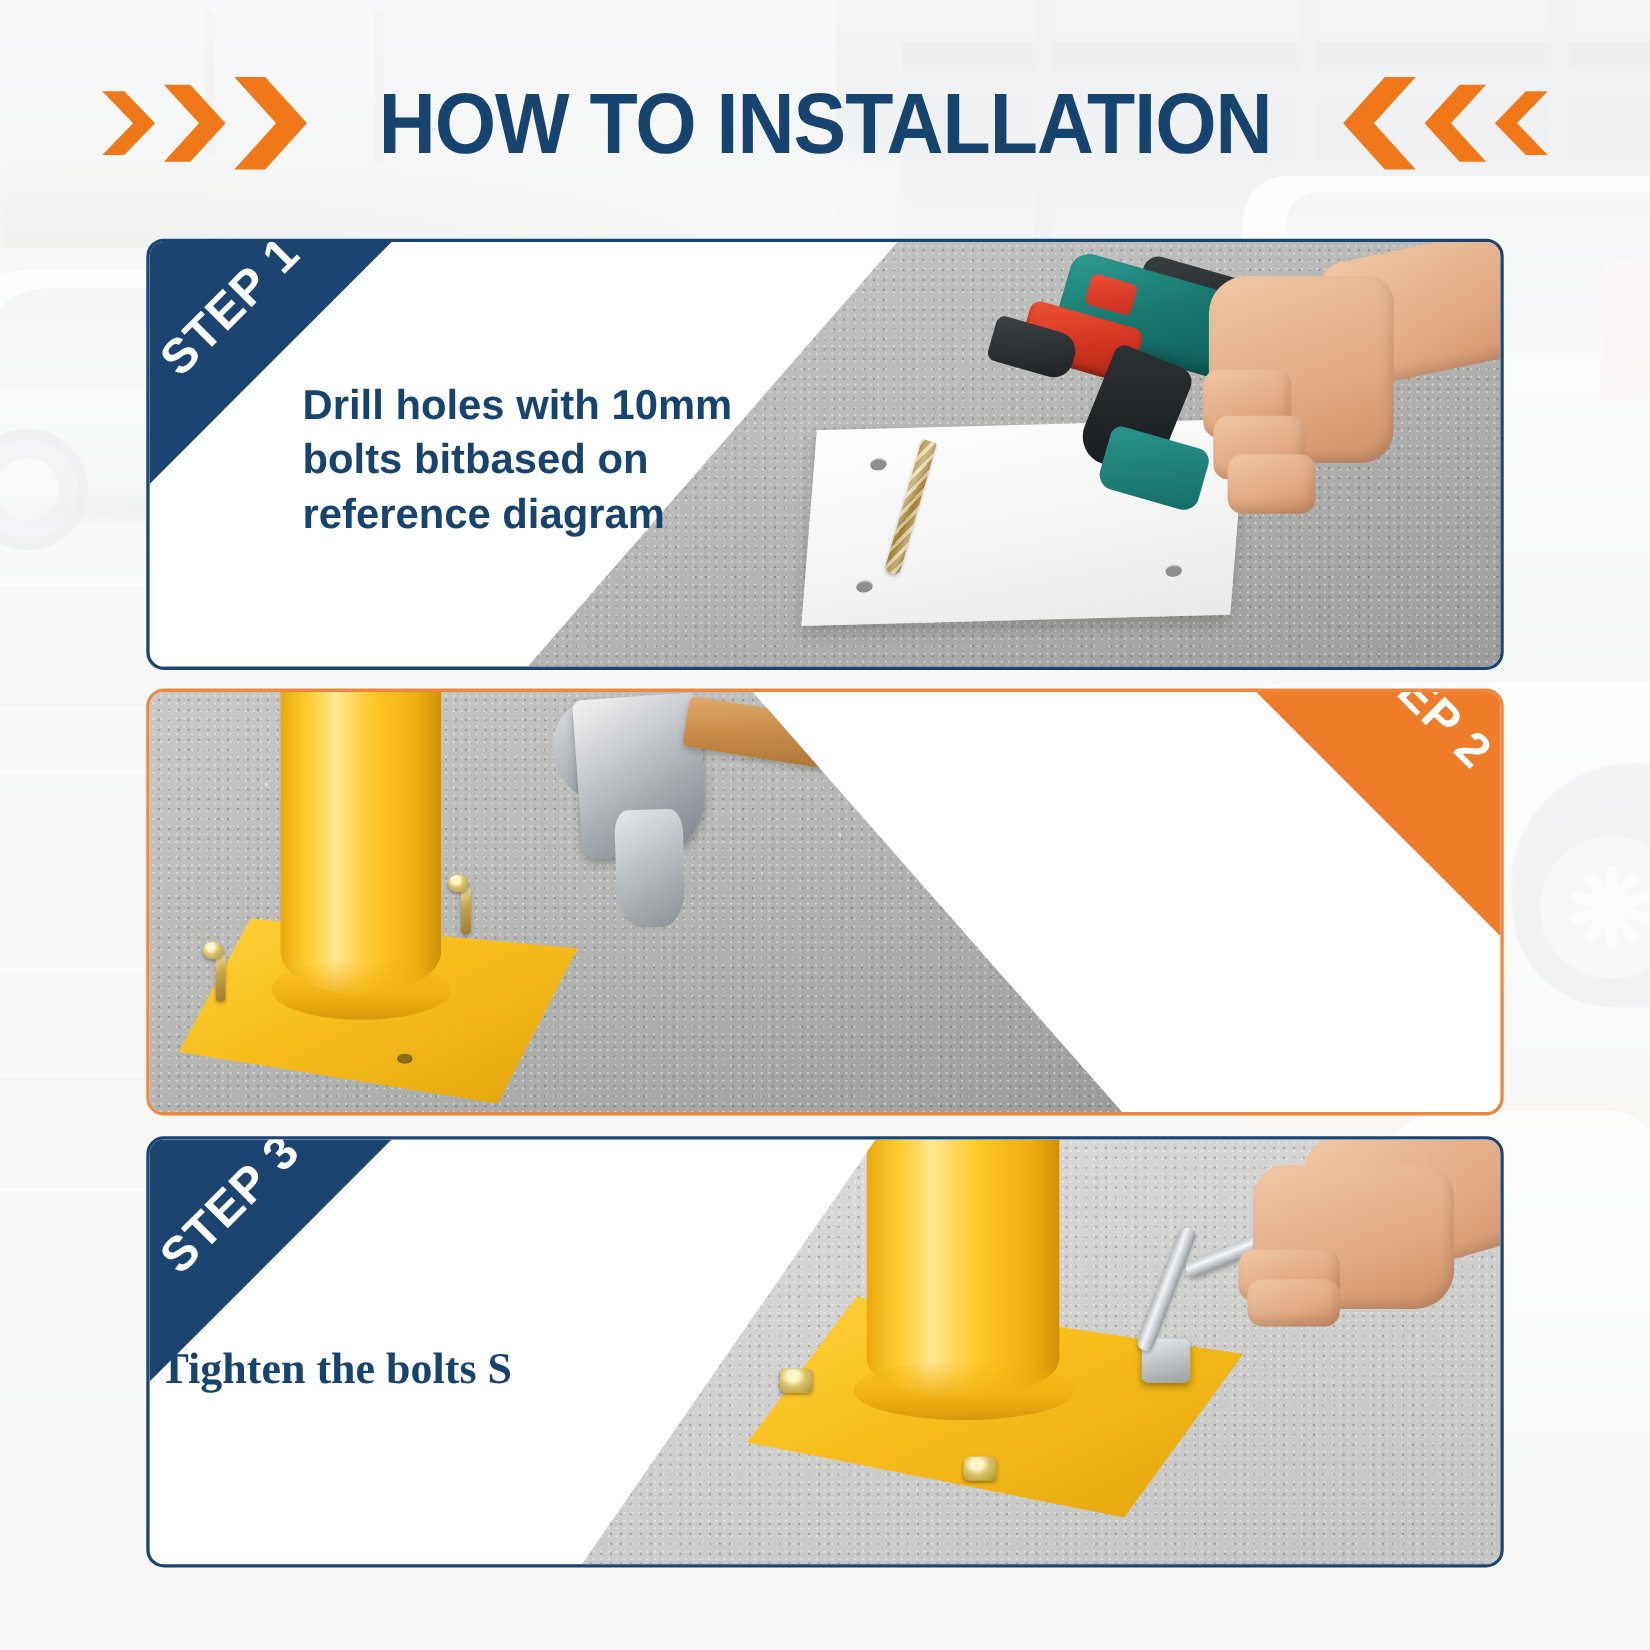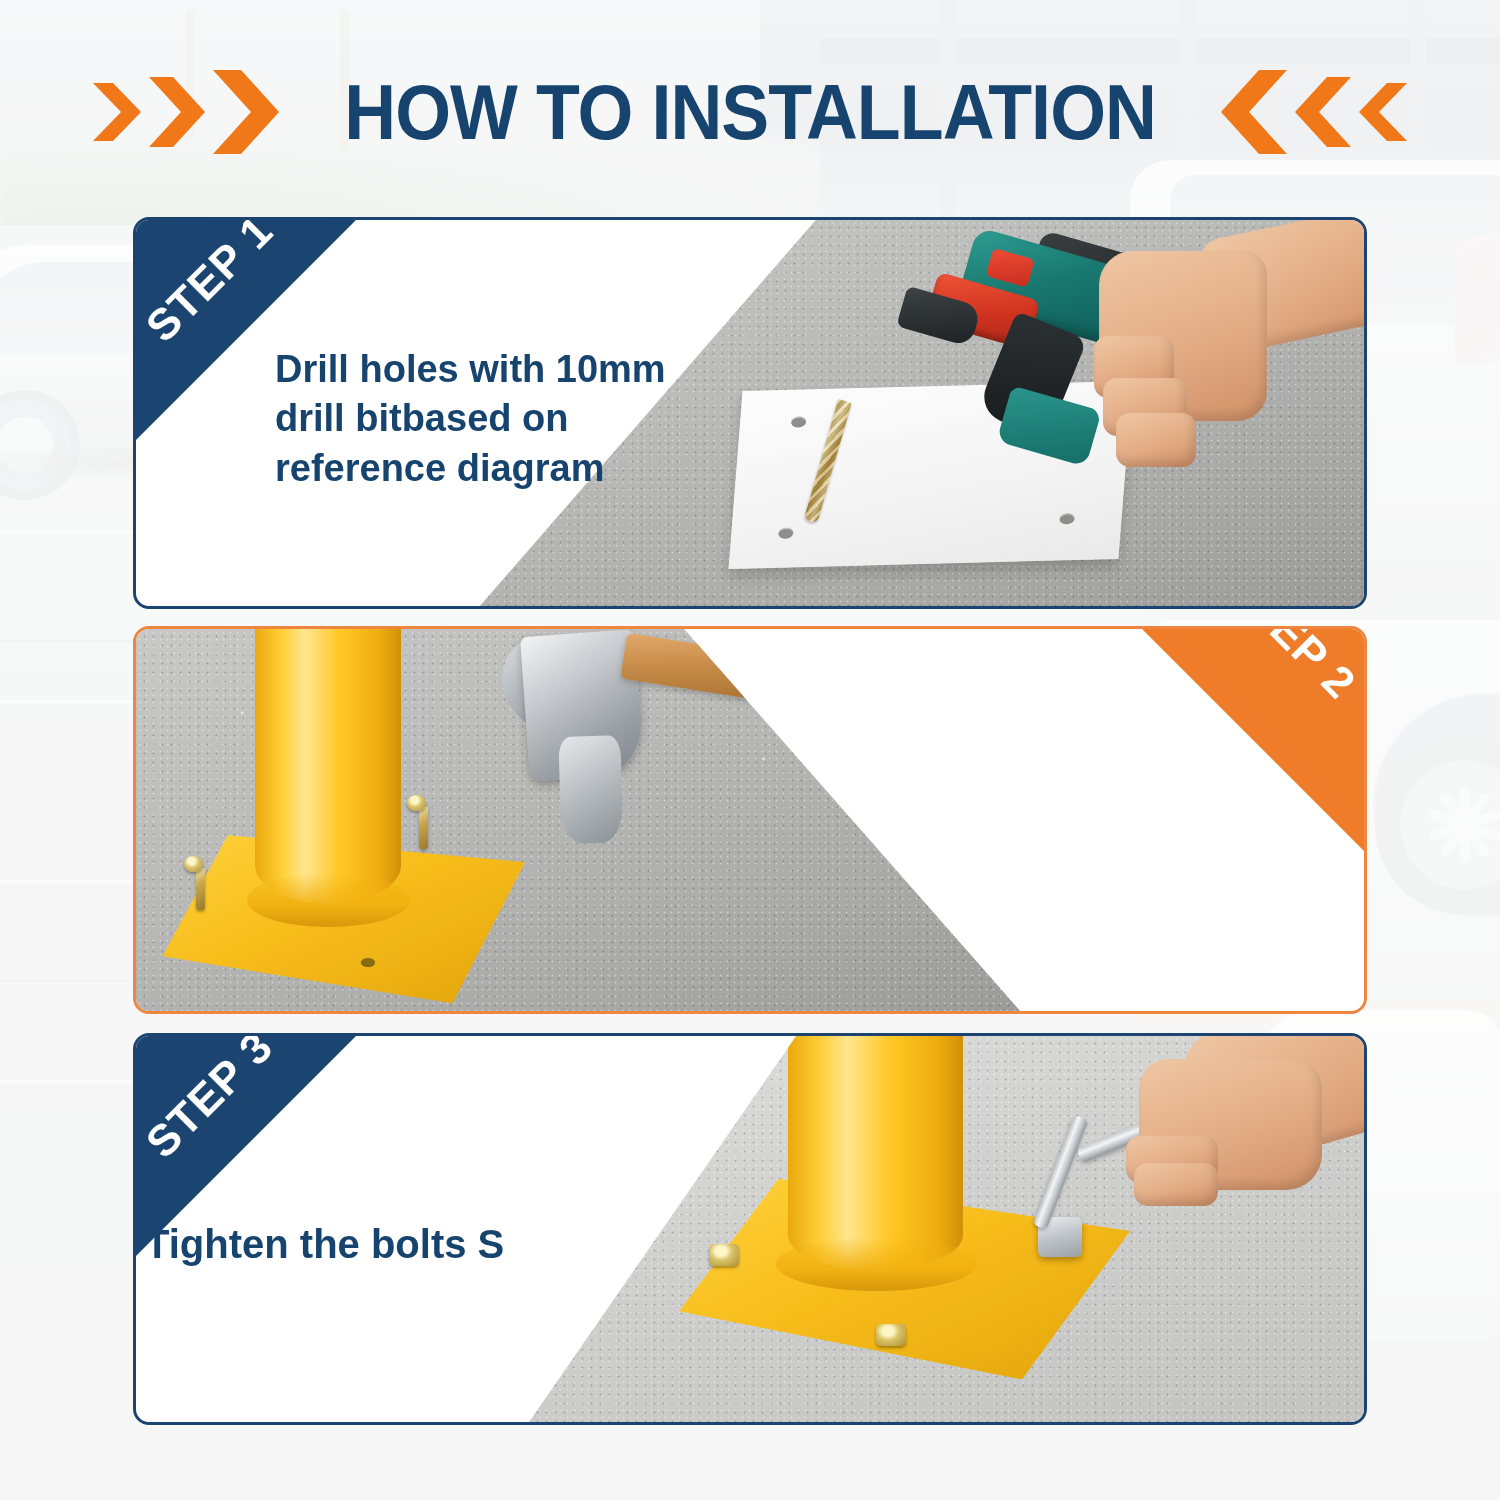--- a/index.html
+++ b/index.html
@@ -431,21 +431,21 @@
     font-family: "Liberation Sans", sans-serif;
     font-weight: bold;
     line-height: 1.3;
     white-space: pre-line;
   }
   .text-navy  { color: #16446F; }
   .text-orange{ color: #E07B2C; }
 
   #text1 { left: 275px; top: 345px; font-size: 38px; text-align: left; }
   #text2 { left: 0;  top: 752px;  width: 1234px; font-size: 38px; text-align: center; }
-  #text3 { left: 0;  top: 1218px; width: 1234px; font-size: 40px; text-align: left; padding-left: 145px; box-sizing: border-box; }
+  #text3 { left: 0;  top: 1218px; width: 1234px; font-size: 40px; text-align: left; padding-left: 145px; box-sizing: border-box; font-family: Liberation Serif, serif; }
 </style>
 </head>
 <body>
 
 <div id="page">
 
   <div class="bg-layer">
     <div class="bg-sky"></div>
     <div class="bg-building"></div>
     <div class="bg-building-slab"></div>
@@ -557,21 +557,21 @@
         <div class="hand hand1-f1"></div>
         <div class="hand hand1-f2"></div>
         <div class="hand hand1-f3"></div>
       </div>
 
       <div class="ribbon ribbon-tl"></div>
       <div class="ribbon-label ribbon-label-tl">STEP 1</div>
     </div>
   </div>
   <div class="card-text text-navy" id="text1">Drill holes with 10mm
-drill bitbased on
+bolts bitbased on
 reference diagram</div>
 
   <div class="card card-orange" id="card2">
     <div class="card-inner">
 
       <div class="photo photo-left">
         <div class="concrete"></div>
 
         <div class="baseplate" style="left:3%;top:54%;width:41%;height:44%;clip-path:polygon(18% 0, 100% 16%, 80% 100%, 0 72%);"></div>
 

